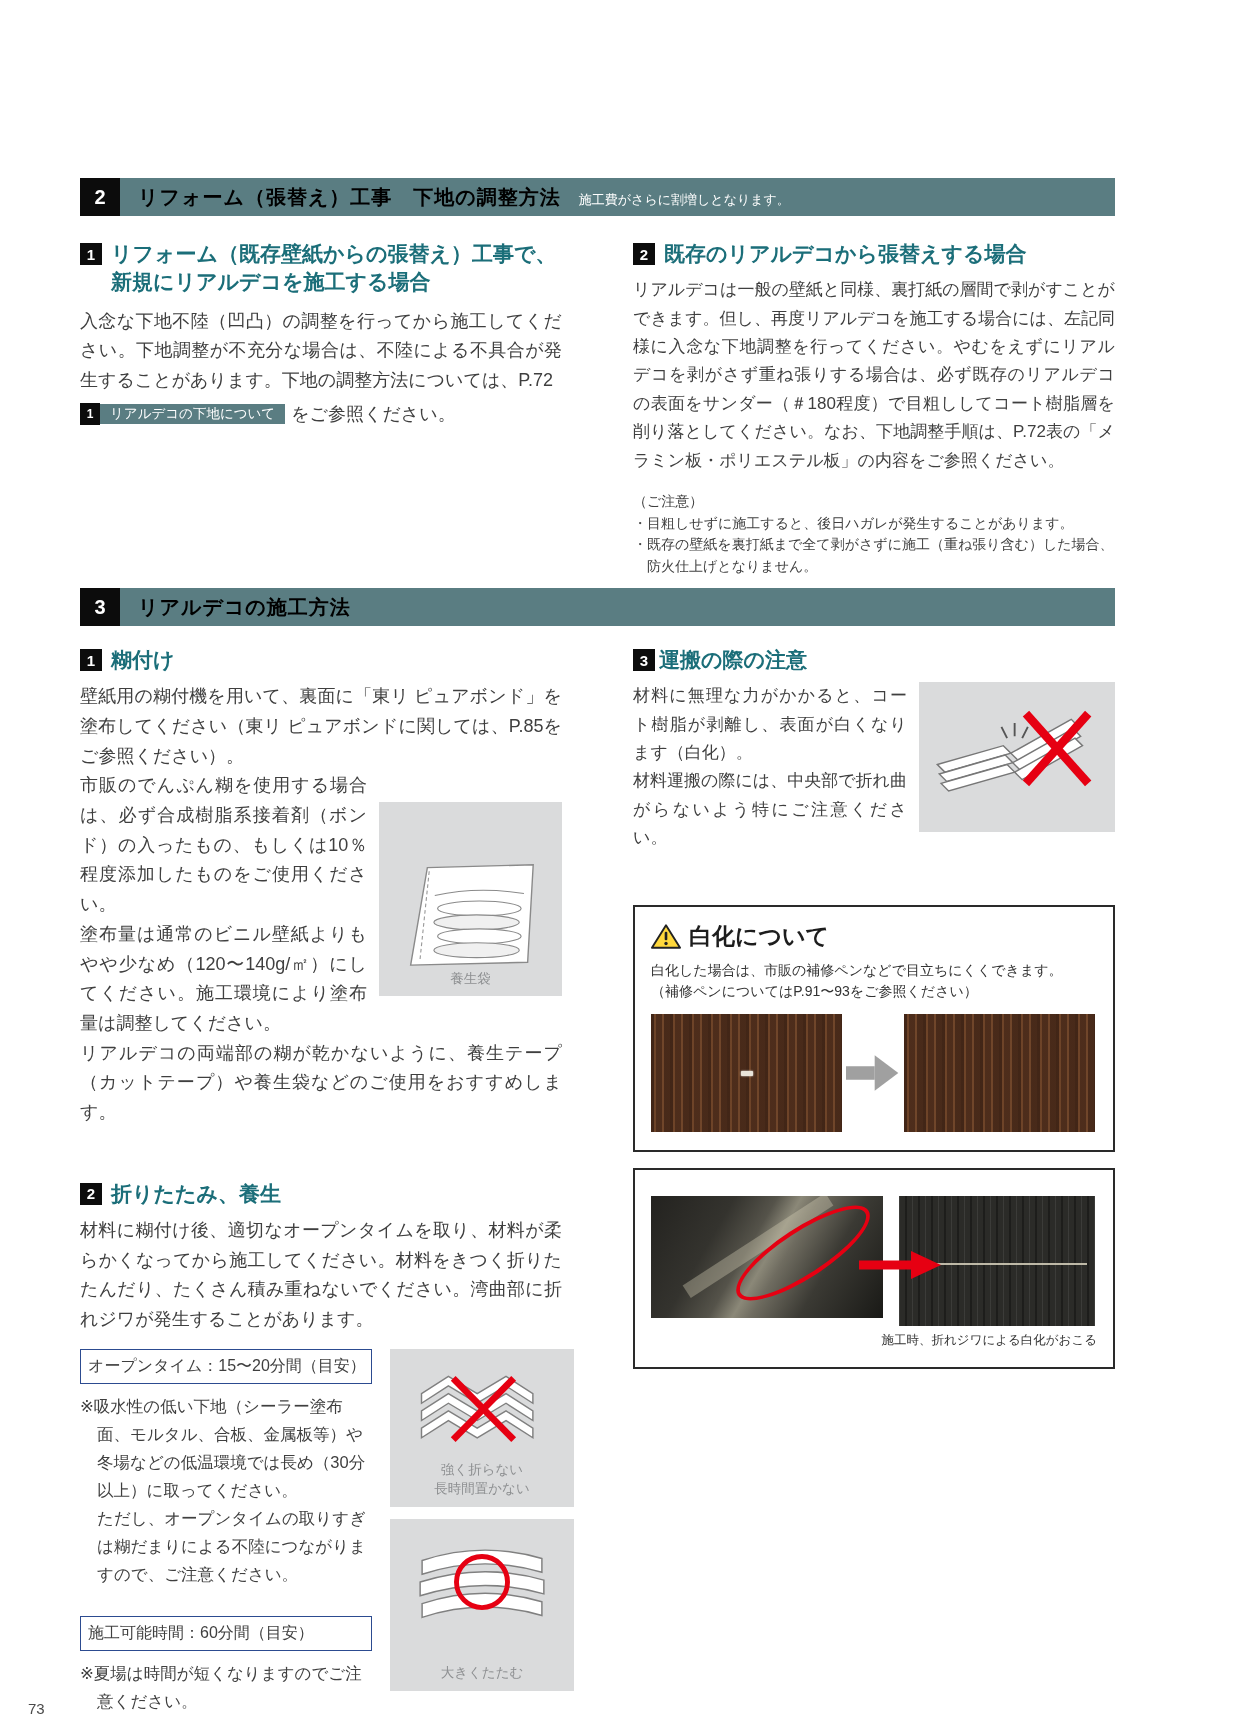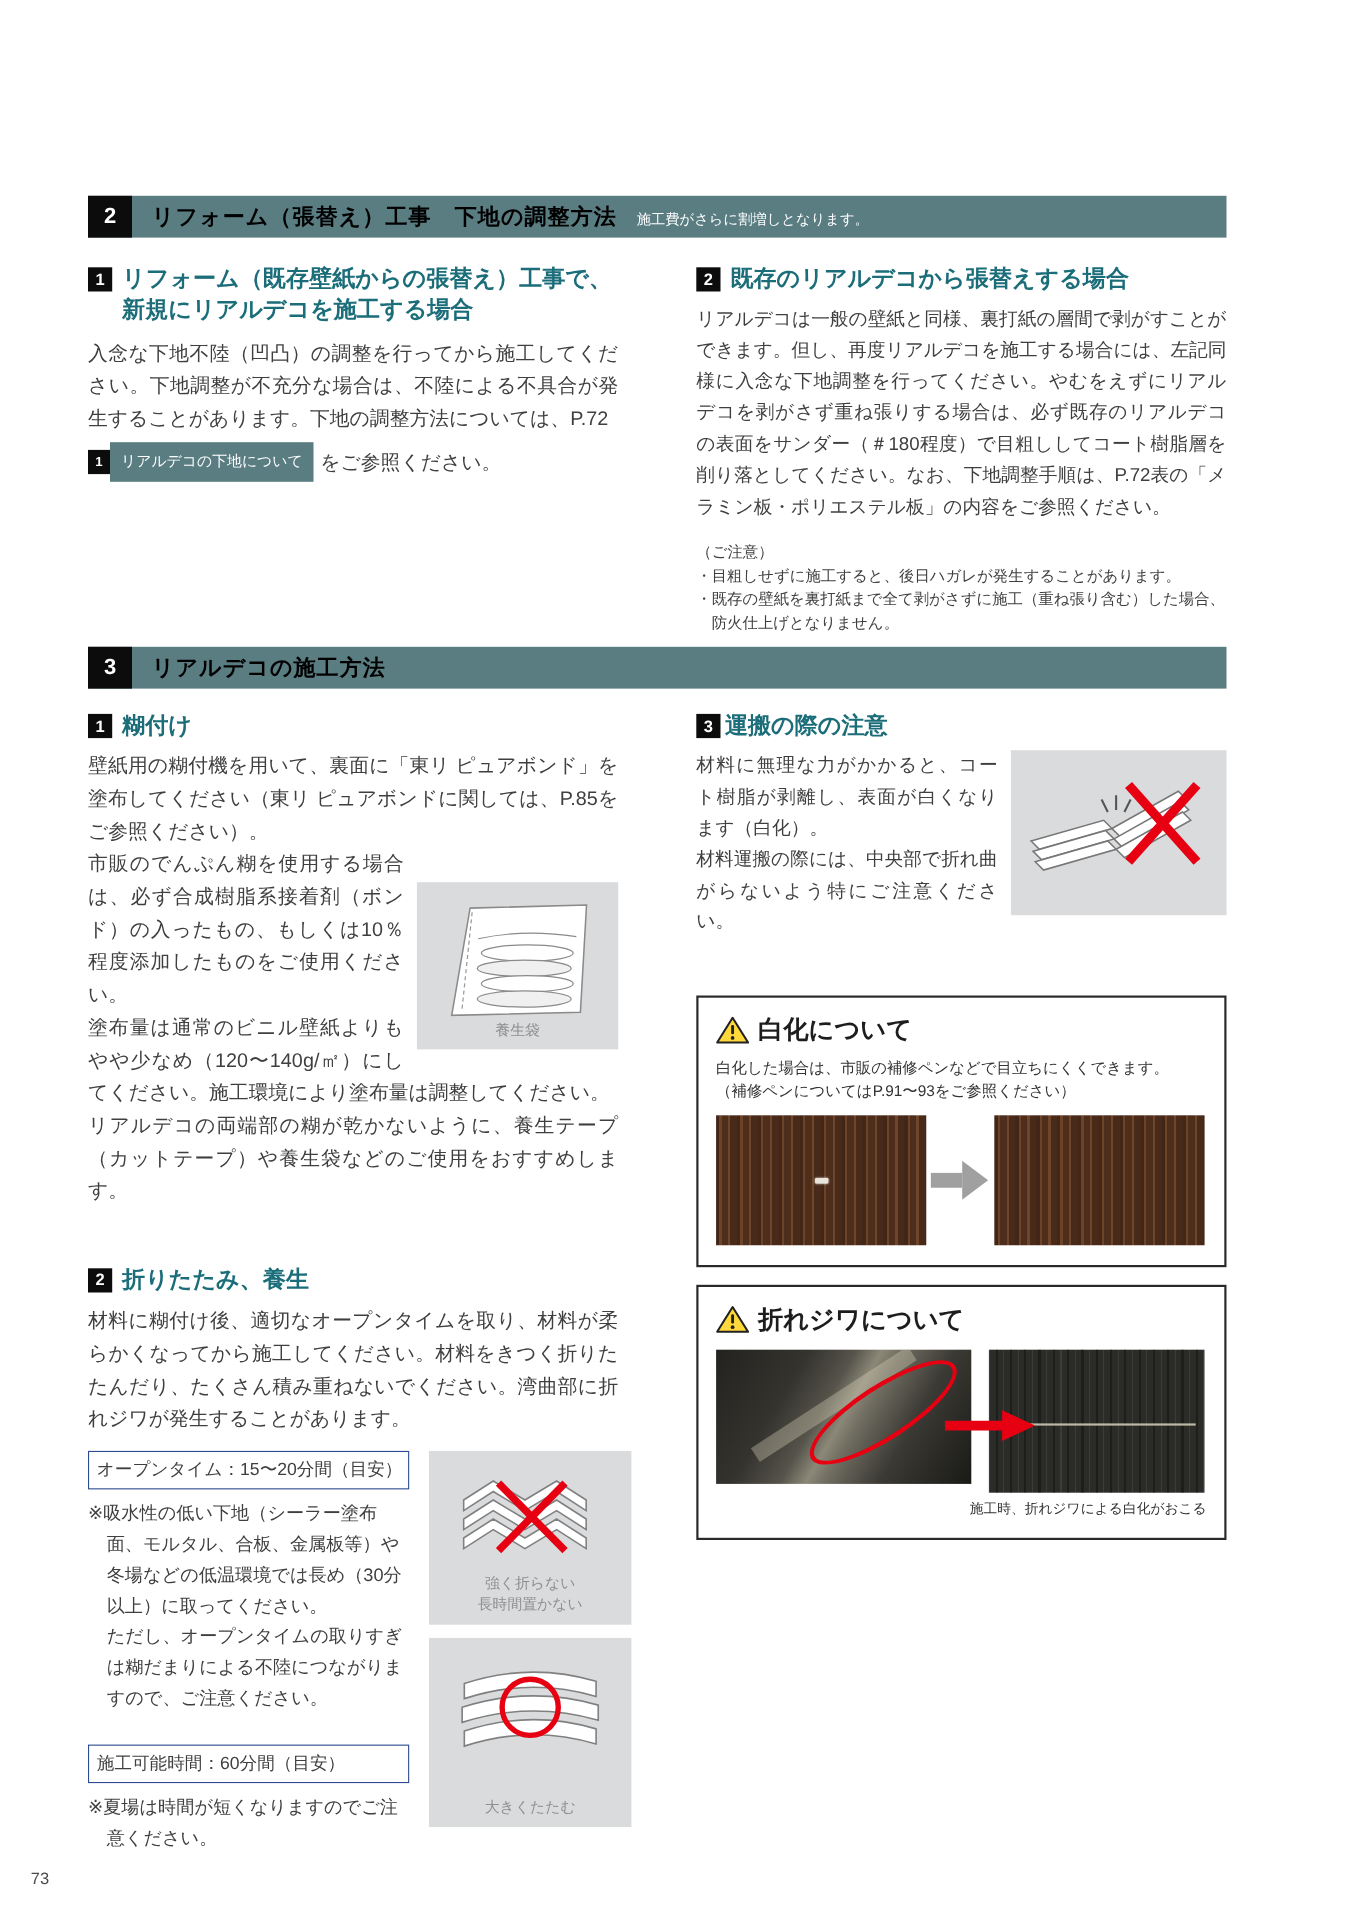--- a/index.html
+++ b/index.html
@@ -23,32 +23,32 @@
   
   .body{font-size:18px;line-height:1.65;margin:0;text-align:justify;}
   .body-r{font-size:17px;line-height:1.67;margin:0;text-align:justify;}
   .notes{font-size:14px;line-height:1.55;margin-top:16px;}
   .hang{padding-left:14px;text-indent:-14px;}
 
   
   .refline{display:flex;align-items:center;margin-top:6px;}
   .ref-badge{flex:0 0 20px;width:20px;height:22px;background:#0c0c0c;color:#fff;font-size:12px;font-weight:bold;
              display:flex;align-items:center;justify-content:center;}
-  .ref-label{height:36px;background:#5a7d82;color:#fff;font-size:13.5px;display:flex;align-items:center;
+  .ref-label{height:20px;background:#5a7d82;color:#fff;font-size:13.5px;display:flex;align-items:center;
              padding:0 10px;}
   .ref-suffix{font-size:18px;margin-left:6px;}
 
   
   .wrapblock{overflow:visible;}
   .img-float{float:right;width:183px;background:#dadbdc;margin-left:12px;margin-bottom:8px;
              display:flex;flex-direction:column;align-items:center;justify-content:flex-end;}
   .img-float svg{display:block;margin:8px auto 0;}
   .img-cap{color:#8d8f91;font-size:13.5px;text-align:center;line-height:1.4;padding:4px 0 8px;}
 
-  .bag-box{height:152px;margin-top:31px;}
+  .bag-box{height:194px;margin-top:31px;}
   .t-illus{float:right;width:196px;height:150px;background:#dadbdc;margin-left:12px;margin-bottom:6px;
            display:flex;align-items:center;justify-content:center;}
 
   
   .fold-row{display:flex;margin-top:14px;}
   .fold-left{width:292px;flex:0 0 292px;}
   .fold-right{margin-left:18px;width:172px;display:flex;flex-direction:column;}
   .timebox{border:1px solid #2c4b90;box-sizing:border-box;width:100%;padding:6px 7px;font-size:16px;
            white-space:nowrap;overflow:hidden;color:#3f3f3f;}
   .note17{font-size:16.5px;line-height:1.7;margin:8px 0 0;}
@@ -248,28 +248,20 @@
           <svg width="54" height="44" viewBox="0 0 64 46">
             <rect x="0" y="15" width="34" height="16" fill="#a0a0a0"></rect>
             <path d="M34 2 L62 23 L34 44 Z" fill="#a0a0a0"></path>
           </svg>
         </div>
         <div class="wood"></div>
       </div>
     </div>
 
     <div class="warnbox wb2">
-      <div class="warn-title">
-        <svg width="30" height="27" viewBox="0 0 32 28">
-          <path d="M16 2 L31 26 H1 Z" fill="#ffd83c" stroke="#222222" stroke-width="2" stroke-linejoin="round"></path>
-          <rect x="14.6" y="9" width="2.8" height="9" rx="1.2" fill="#222222"></rect>
-          <circle cx="16" cy="21.5" r="1.8" fill="#222222"></circle>
-        </svg>
-        <div class="warn-title-text">折れジワについて</div>
-      </div>
       <div class="photo-row">
         <div class="crease-photo">
           <div class="fold-shine"></div>
           <div class="red-ellipse"></div>
         </div>
         <div class="panel-photo">
           <div class="crease-line"></div>
         </div>
         <div class="red-arrow">
           <svg width="86" height="34" viewBox="0 0 86 34">

